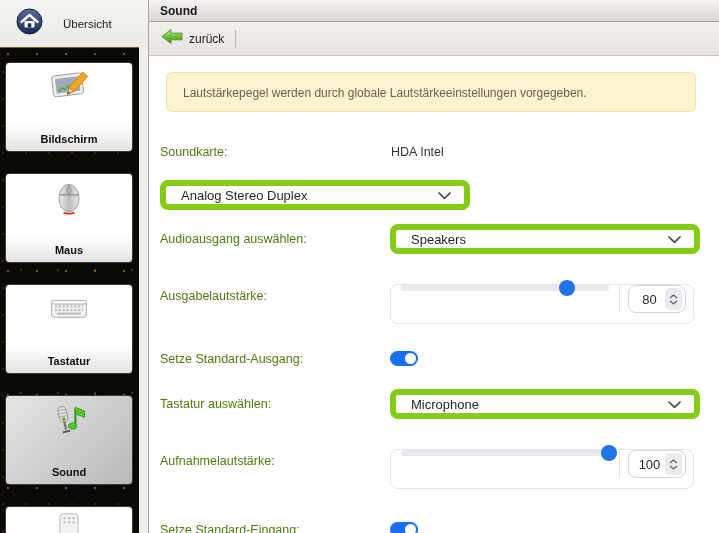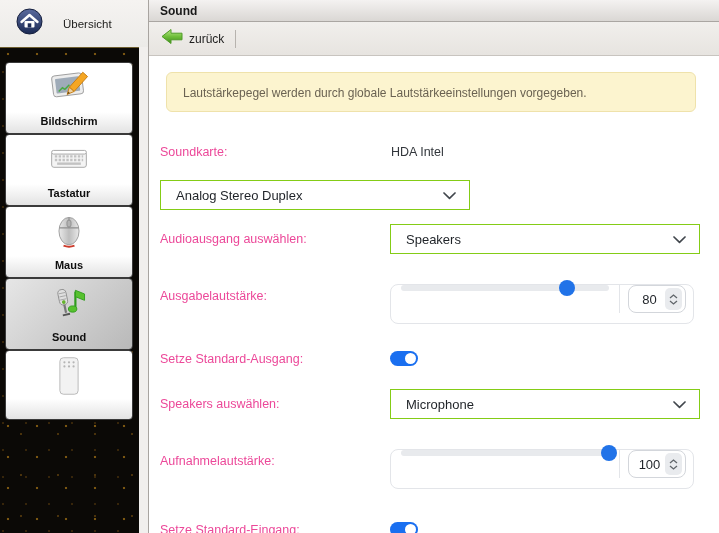--- a/index.html
+++ b/index.html
@@ -21,21 +21,21 @@
     border-top:1px solid #6d5e2f;
     background-color:#0b0906;
     background-image:
       radial-gradient(circle at 8px 6px, rgba(214,150,26,.55) 0 1px, transparent 1.6px),
       radial-gradient(circle at 21px 17px, rgba(150,100,18,.45) 0 1px, transparent 1.5px),
       radial-gradient(circle at 3px 24px, rgba(120,80,14,.4) 0 1px, transparent 1.4px);
     background-size:29px 31px, 37px 41px, 23px 27px;
     padding:14px 0 0 5px;box-sizing:border-box;
   }
   .side-card{
-    width:128px;height:72px;border-radius:4px;
+    width:128px;height:90px;margin-bottom:21px;border-radius:4px;
     background:linear-gradient(#ffffff 70%,#e3e3e3);
     border:1px solid #3a3a3a;box-sizing:border-box;
     display:flex;flex-direction:column;align-items:center;justify-content:flex-end;
     position:relative;cursor:pointer;
   }
   .side-card .card-icon{position:absolute;top:4px;left:50%;transform:translateX(-50%);}
   .side-card .card-label{font-size:11px;font-weight:bold;color:#0e0e0e;margin-bottom:6px;}
   .side-card.selected{background:linear-gradient(135deg,#e6e6e6,#b9b9b9);}
   .side-card.partial{margin-bottom:0;height:70px;}
   
@@ -57,26 +57,26 @@
   .content{flex:1;background:#ffffff;padding:16px 0 0 11px;box-sizing:border-box;}
   
   .notice{
     margin-left:6px;width:530px;box-sizing:border-box;
     border:1px solid #efe2ab;border-radius:6px;
     padding:10px 16px;margin-bottom:33px;
   }
   .notice-text{font-size:12px;}
   
   .form-row{display:flex;align-items:center;}
-  .form-label{width:230px;flex:0 0 230px;font-size:12.5px;color:#ec4899;}
+  .form-label{width:230px;flex:0 0 230px;font-size:12.5px;color:#4d7c0f;}
   .row-soundcard{margin-bottom:21px;}
   .row-soundcard .plain-value{font-size:12.5px;color:#32363b;padding-left:1px;}
   .row-select{margin-bottom:14px;}
   .dropdown{
-    width:310px;height:30px;box-sizing:border-box;border:1px solid #84cc16;border-radius:0;
+    width:310px;height:30px;box-sizing:border-box;border:6px solid #84cc16;border-radius:8px;
     background:#fff;display:flex;align-items:center;justify-content:space-between;
     padding:0 13px 0 15px;cursor:pointer;
   }
   .dropdown-value{font-size:13px;color:#1f2328;}
   .row-slider{margin-bottom:25px;}
   .slider-box{
     width:304px;height:40px;box-sizing:border-box;border:1px solid #e3e5e9;border-radius:8px;
     display:flex;align-items:flex-start;background:#fff;margin-top:16px;
   }
   .slider-area{flex:1;display:flex;align-items:center;padding:0 10px;}
@@ -150,47 +150,47 @@
             </g>
           </svg>
         </span>
         <span class="card-label">Bildschirm</span>
       </div>
 
 
       <div class="side-card">
         <span class="card-icon">
           <svg width="44" height="42" viewBox="0 0 48 46">
-            <rect x="5" y="14" width="38" height="17" rx="2.5" fill="#f4f4f4" stroke="#a3a3a3"></rect>
-            <rect x="5" y="12.5" width="38" height="4" rx="2" fill="#ffffff" stroke="#a3a3a3"></rect>
-            <path d="M8.5 19 h31" stroke="#c2c2c2" stroke-width="2.6" stroke-dasharray="2.6 1.6"></path>
-            <path d="M8.5 23 h31" stroke="#c2c2c2" stroke-width="2.6" stroke-dasharray="2.6 1.6"></path>
-            <path d="M11 27 h26" stroke="#c2c2c2" stroke-width="2.6"></path>
-          </svg>
-        </span>
-        <span class="card-label">Tastatur</span>
-      </div>
-
-      <div class="side-card">
-        <span class="card-icon">
-          <svg width="44" height="42" viewBox="0 0 48 46">
             <defs>
               <linearGradient id="mg" x1="0" y1="0" x2="1" y2="0">
                 <stop offset="0" stop-color="#e9e9e9"></stop>
                   <stop offset=".5" stop-color="#bdbdbd"></stop>
                   <stop offset="1" stop-color="#e9e9e9"></stop>
               </linearGradient>
             </defs>
             <path d="M18 38 a9 4 0 0 0 12 0" stroke="#cc3b2b" stroke-width="2" fill="none"></path>
             <ellipse cx="24" cy="22" rx="11" ry="15" fill="url(#mg)" stroke="#9a9a9a"></ellipse>
             <path d="M24 7.5 v11 M13.5 18.5 h21" stroke="#8f8f8f" stroke-width="1.2" fill="none"></path>
             <rect x="21.8" y="10" width="4.4" height="7.5" rx="2.2" fill="#b2b2b2" stroke="#8f8f8f"></rect>
           </svg>
         </span>
         <span class="card-label">Maus</span>
+      </div>
+
+      <div class="side-card">
+        <span class="card-icon">
+          <svg width="44" height="42" viewBox="0 0 48 46">
+            <rect x="5" y="14" width="38" height="17" rx="2.5" fill="#f4f4f4" stroke="#a3a3a3"></rect>
+            <rect x="5" y="12.5" width="38" height="4" rx="2" fill="#ffffff" stroke="#a3a3a3"></rect>
+            <path d="M8.5 19 h31" stroke="#c2c2c2" stroke-width="2.6" stroke-dasharray="2.6 1.6"></path>
+            <path d="M8.5 23 h31" stroke="#c2c2c2" stroke-width="2.6" stroke-dasharray="2.6 1.6"></path>
+            <path d="M11 27 h26" stroke="#c2c2c2" stroke-width="2.6"></path>
+          </svg>
+        </span>
+        <span class="card-label">Tastatur</span>
       </div>
 
       <div class="side-card selected">
         <span class="card-icon">
           <svg width="44" height="42" viewBox="0 0 48 46">
             <g transform="rotate(-12 18 22)">
               <rect x="14" y="7" width="9" height="17" rx="4.5" fill="#dfdfdf" stroke="#8f8f8f"></rect>
               <path d="M15 11 h7 M15 14.5 h7 M15 18 h7" stroke="#a7a7a7" stroke-width="1"></path>
               <circle cx="18.5" cy="21" r="2" fill="#65b32e"></circle>
               <path d="M18.5 24 v9" stroke="#777" stroke-width="2.4"></path>
@@ -305,21 +305,21 @@
       </div>
 
       <div class="form-row row-toggle gap-top">
         <span class="form-label">Setze Standard-Ausgang:</span>
         <div class="toggle on" style="--accent:#1a6ff0;">
           <div class="knob"></div>
         </div>
       </div>
 
       <div class="form-row row-mic">
-        <span class="form-label">Speakers auswählen:</span>
+        <span class="form-label">Tastatur auswählen:</span>
         <div class="dropdown">
           <span class="dropdown-value">Microphone</span>
           <span>
             <svg width="13" height="8" viewBox="0 0 13 8">
                 <path d="M1 1 L6.5 6.3 L12 1" fill="none" stroke="#42474d" stroke-width="1.7" stroke-linecap="round" stroke-linejoin="round"></path>
               </svg>
           </span>
         </div>
       </div>
 

